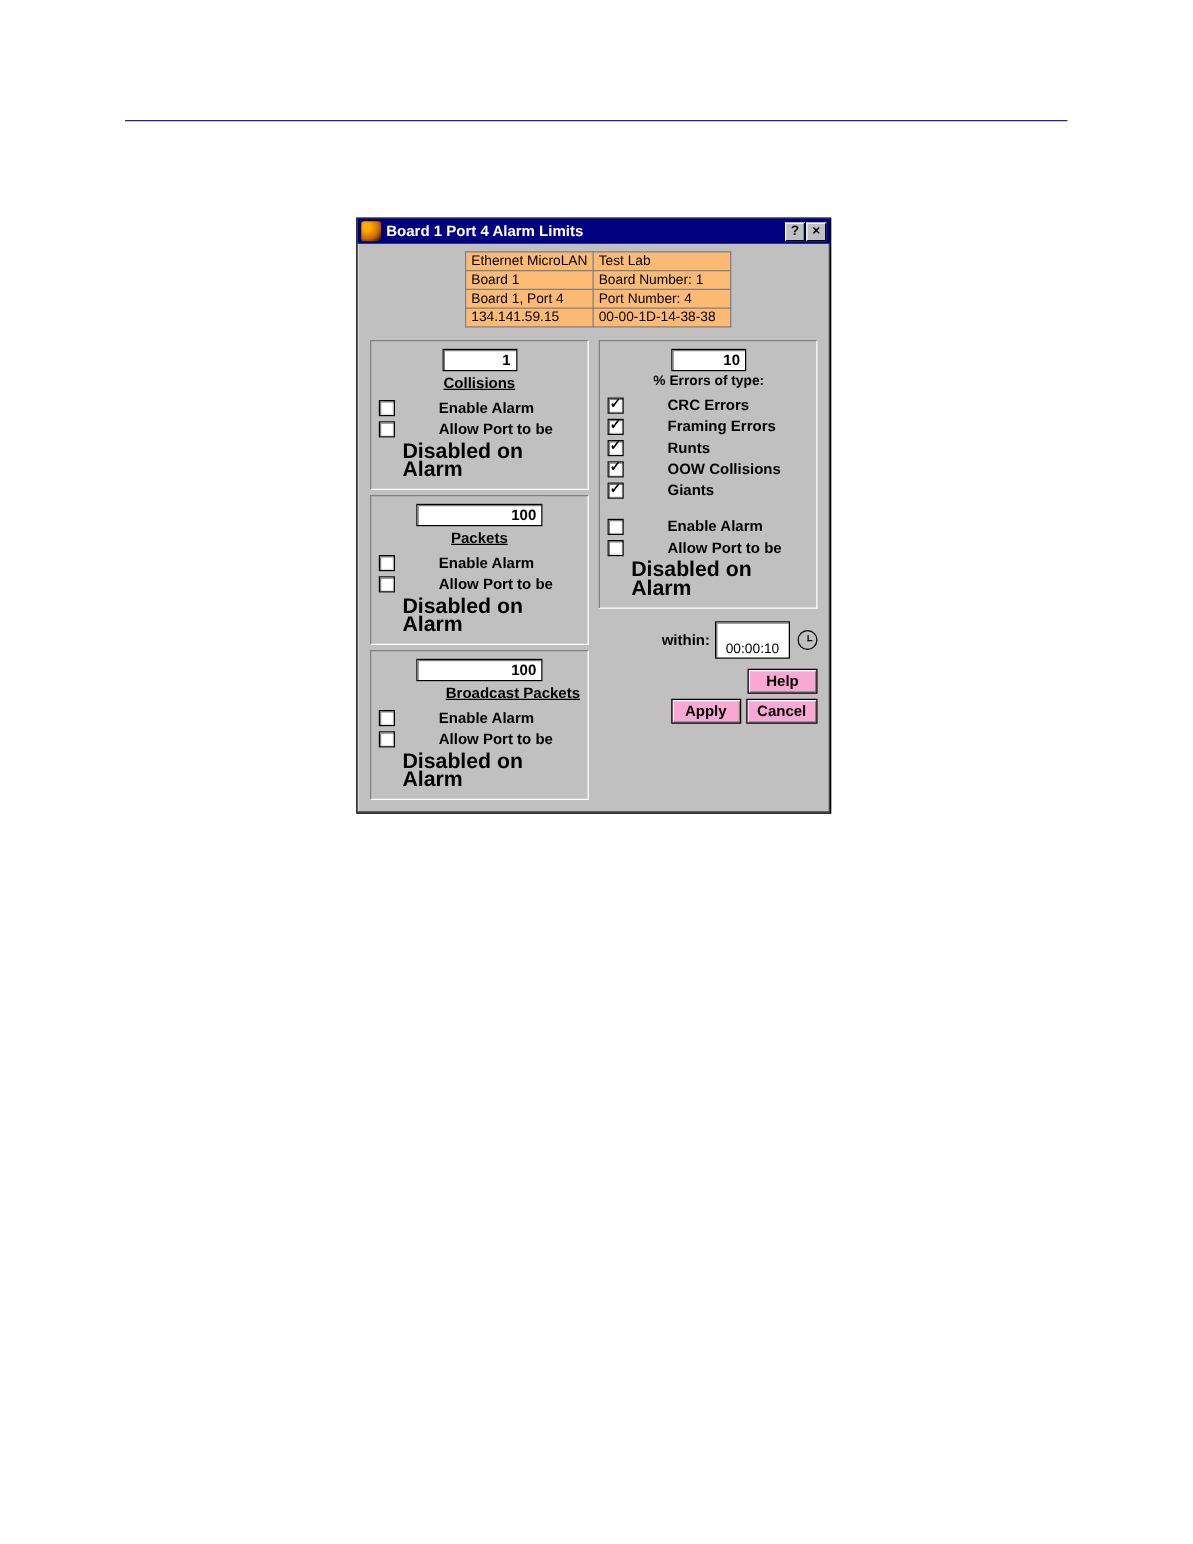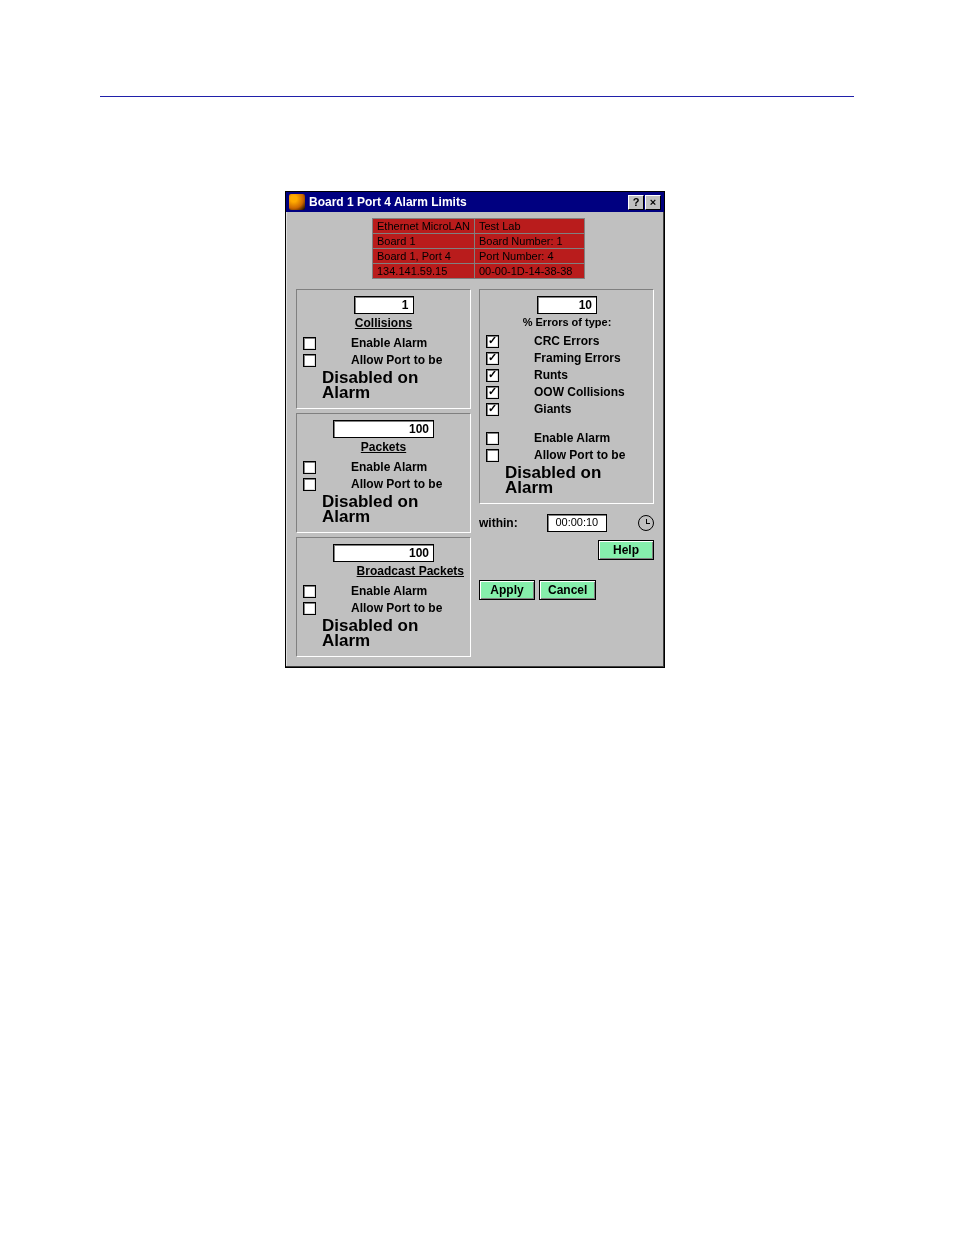--- a/index.html
+++ b/index.html
@@ -17,21 +17,21 @@
       position: absolute;
       top: 96px;
       left: 100px;
       right: 100px;
       height: 1px;
       background: #2020aa;
     }
     .dialog {
       position: absolute;
       left: 285px;
-      top: 191px;
+      top: 174px;
       width: 380px;
       background: #c0c0c0;
       border: 1px solid #000;
       box-shadow: inset -1px -1px 0 #404040, inset 1px 1px 0 #dfdfdf;
     }
     .titlebar {
       background: #000080;
       color: #fff;
       font-weight: bold;
       padding: 2px 3px;
@@ -61,21 +61,21 @@
       color: #000;
       font-family: Arial, sans-serif;
       cursor: default;
     }
     .header-table {
       margin: 6px 0 4px 86px;
       border-collapse: collapse;
     }
     .header-table td {
       border: 1px solid #808080;
-      background: #b91c1c;
+      background: #fdba74;
       font-size: 11px;
       padding: 1px 4px;
       height: 15px;
       white-space: nowrap;
     }
     .header-table .cellA { width: 98px; }
     .header-table .cellB { width: 110px; }
     .content {
       display: flex;
       padding: 0 6px 4px 6px;
@@ -165,30 +165,30 @@
       font-size: 11px;
       text-align: center;
       margin-bottom: 6px;
     }
     .within-row {
       margin-top: 10px;
       text-align: right;
       font-weight: bold;
       font-size: 12px;
       display: flex;
-      justify-content: space-between;
+      justify-content: flex-end;
       align-items: center;
     }
     .within-input {
       width: 60px;
       background: #fff;
       border: 1px solid #000;
       box-shadow: inset 1px 1px 0 #808080;
       text-align: center;
-      padding: 0 3px;
+      padding: 14px 3px;
       font-size: 11px;
       font-weight: normal;
       height: 18px;
       line-height: 14px;
       margin-left: 4px;
     }
     .clock-icon {
       width: 16px; height: 16px;
       border: 1px solid #000;
       border-radius: 50%;
@@ -211,34 +211,34 @@
       background: #000;
     }
     .btn-row {
       display: flex;
       justify-content: flex-end;
       gap: 4px;
       margin-top: 8px;
     }
     .btn {
       min-width: 56px;
-      background: #86efac;
+      background: #f9a8d4;
       border: 1px solid #000;
       box-shadow: inset 1px 1px 0 #fff, inset -1px -1px 0 #808080;
       text-align: center;
       padding: 2px 8px;
       font-weight: bold;
       font-size: 12px;
       cursor: default;
     }
     .btn-row2 {
       display: flex;
-      justify-content: flex-start;
+      justify-content: flex-end;
       gap: 4px;
-      margin-top: 20px;
+      margin-top: 4px;
     }
   </style>
 </head>
 <body>
 
 <div class="hr-line"></div>
 
 <div class="dialog">
   <div class="titlebar">
     <span class="titlebar-icon"></span>

